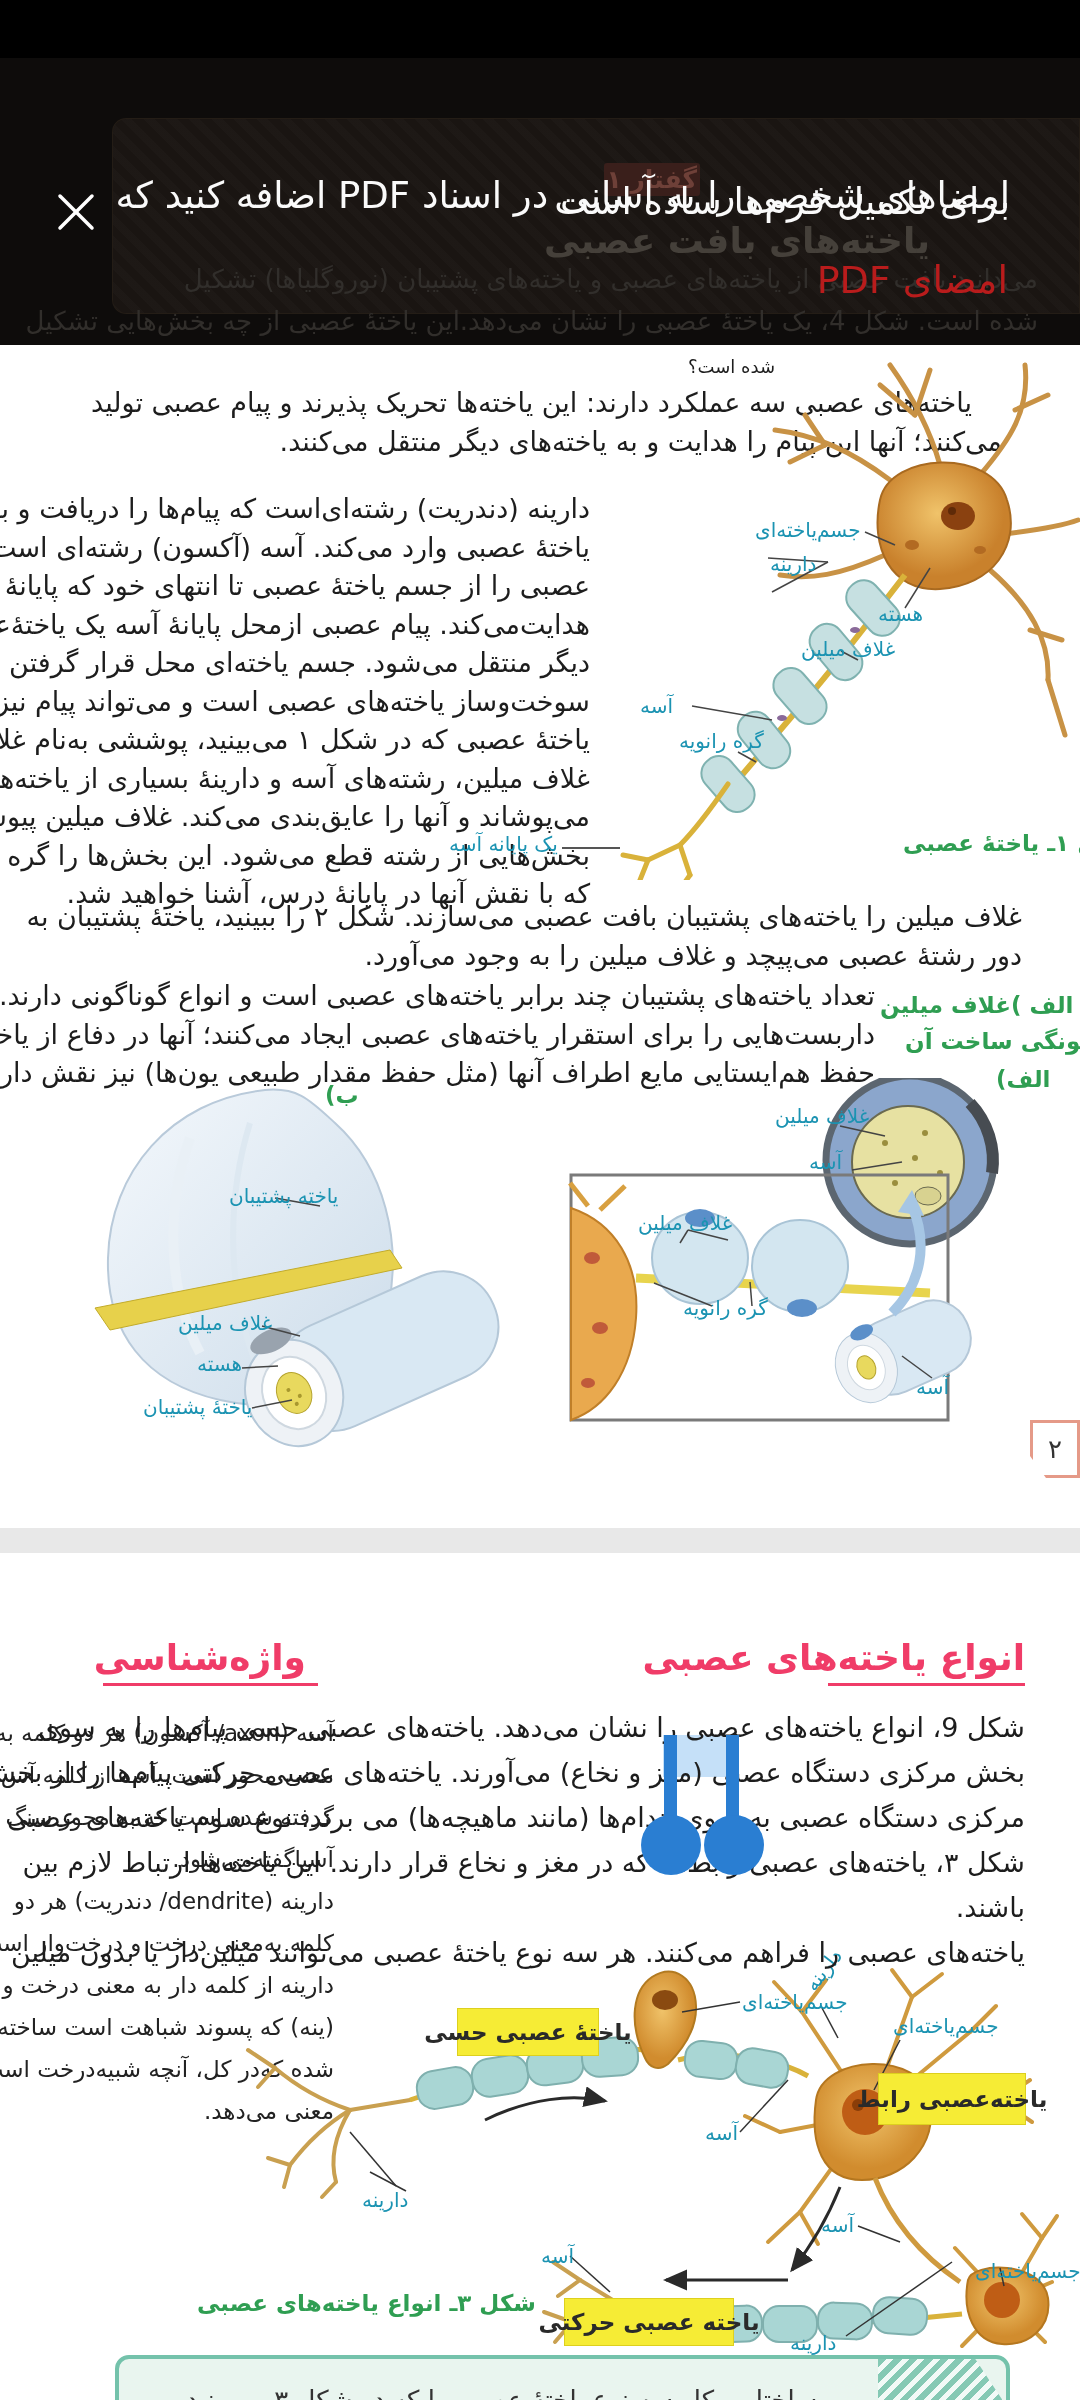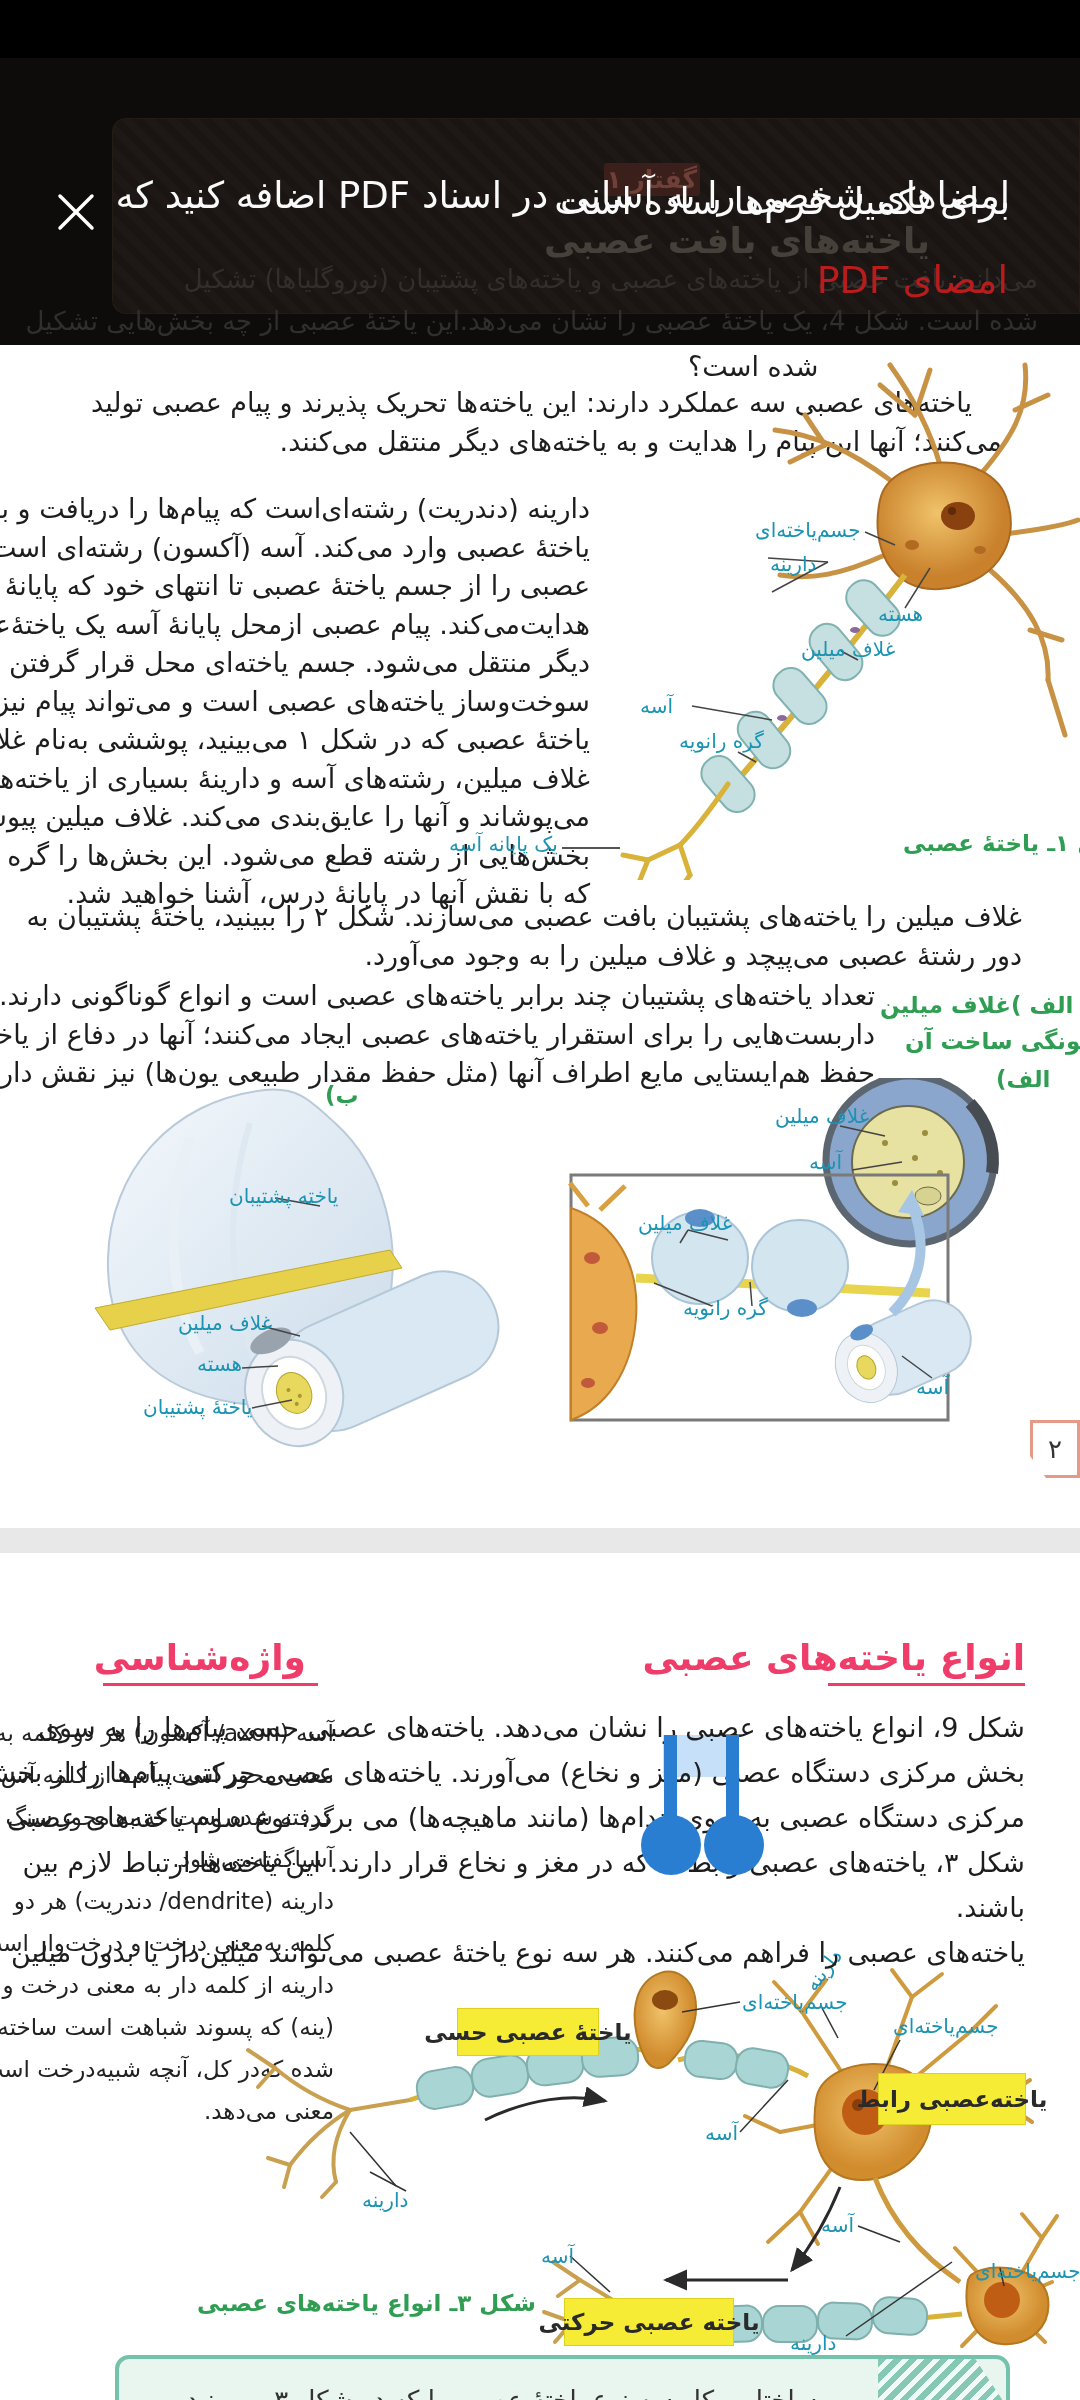--- a/index.html
+++ b/index.html
@@ -7,21 +7,21 @@
           font-family:"DejaVu Sans",sans-serif;}
   .abs{position:absolute;}
   .rtl{direction:rtl;text-align:right;}
   
   .page{position:absolute;left:0;width:1080px;background:#fff;overflow:hidden;}
   #page1{top:0;height:1528px;}
   #separator{top:1528px;height:25px;width:1080px;background:#e8e8e8;}
   #page2{top:1553px;height:847px;}
   .bodytext{color:#1d1d1d;font-size:27px;line-height:39px;}
   .tl{white-space:nowrap;}
-  #p0{left:688px;top:347px;font-size:27px;color:#1d1d1d;}
+  #p0{left:688px;top:347px;font-size:18px;color:#1d1d1d;}
   #para1{right:78px;top:383px;width:930px;}
   #para1 .tl:first-child{padding-right:30px;}
   #para2{left:105px;top:490px;width:485px;line-height:38.5px;}
   #para3a{right:58px;top:898px;width:915px;line-height:38.5px;}
   #para3b{right:205px;top:977px;width:770px;line-height:38.5px;}
   .figlabel{position:absolute;color:#1b93b2;font-size:20px;white-space:nowrap;direction:rtl;}
   .caption{position:absolute;color:#2f9e52;font-size:23px;font-weight:bold;white-space:nowrap;direction:rtl;}
   .leader{position:absolute;background:#555;height:2px;}
   
   #pagebadge{left:1030px;top:1420px;width:50px;height:58px;background:#fff;

